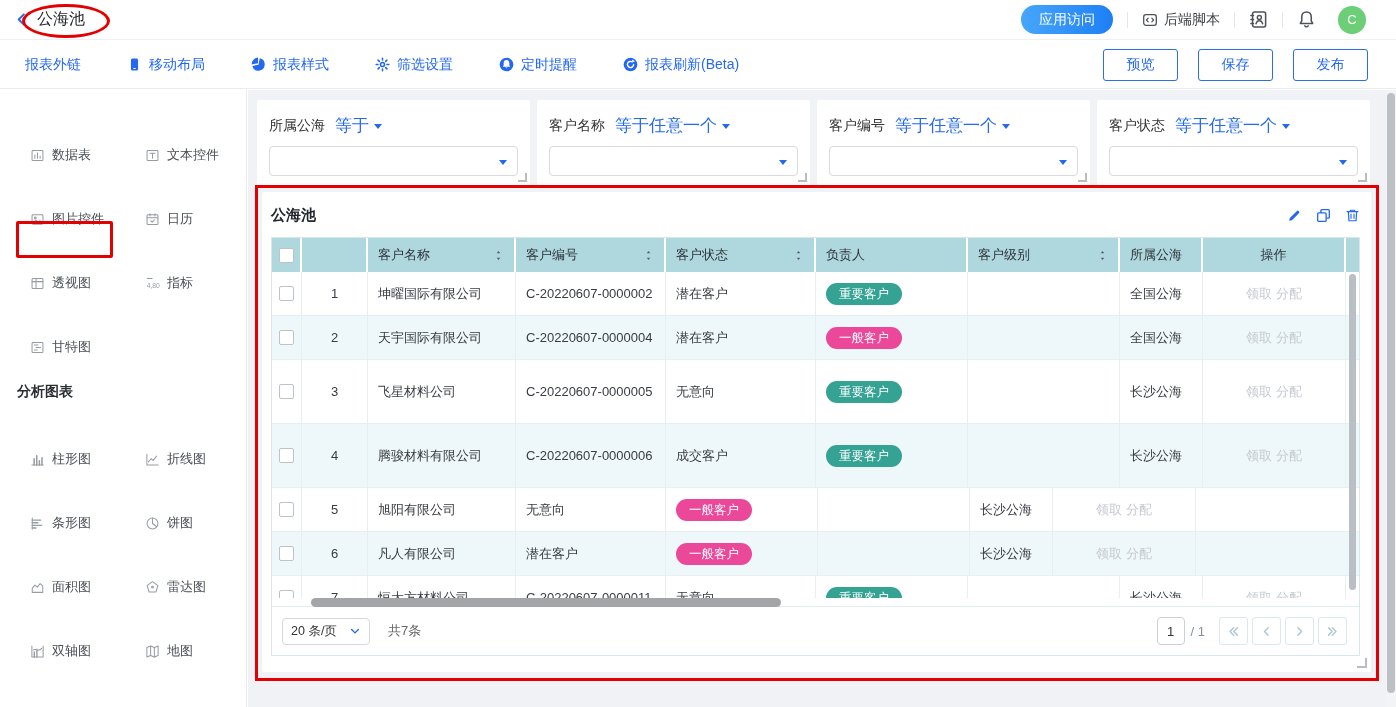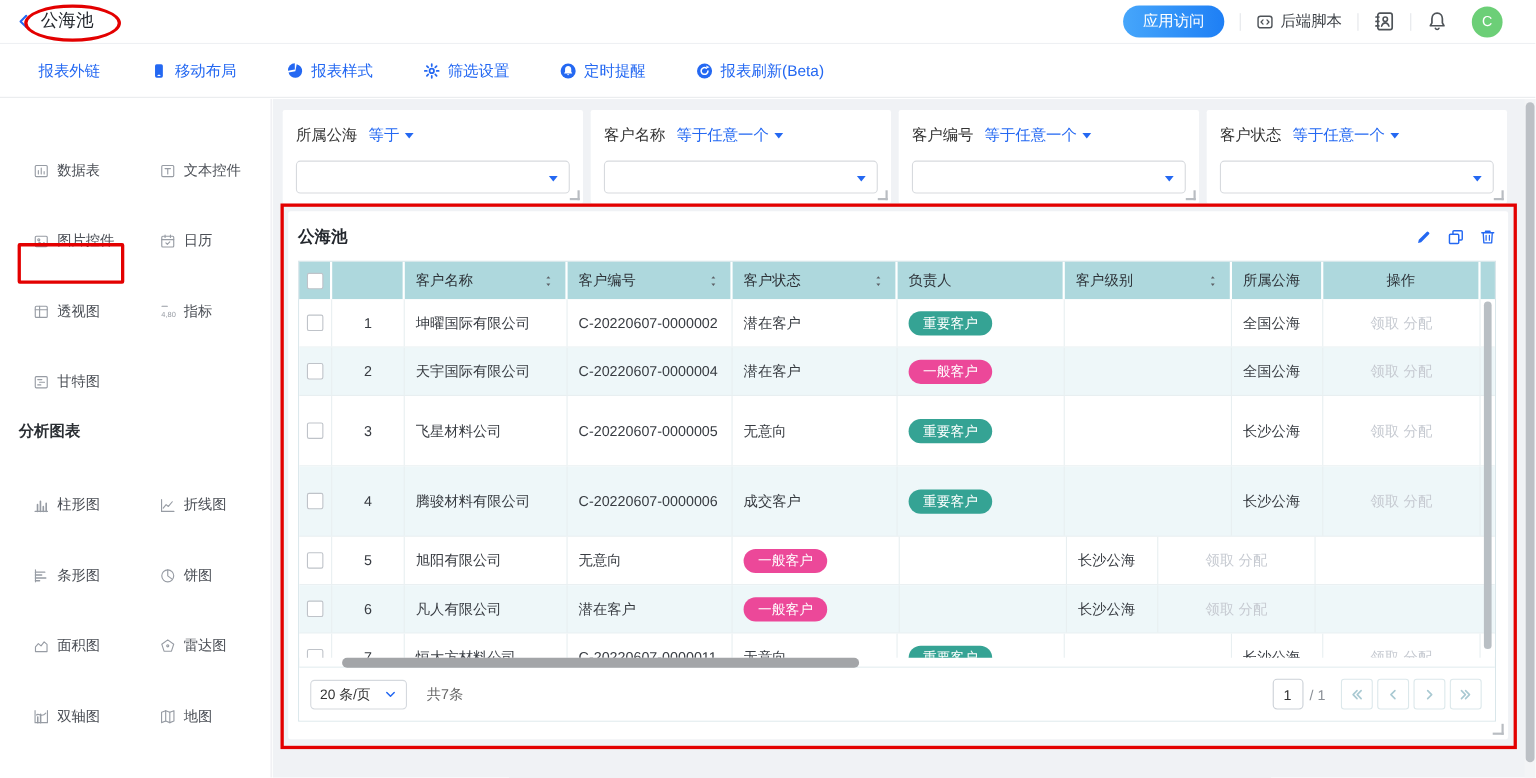--- a/index.html
+++ b/index.html
@@ -13,42 +13,42 @@
   .page-title{margin-left:8px;font-size:16px;color:#1f2329;}
   .topbar-right{margin-left:auto;display:flex;align-items:center;margin-right:30px;}
   .app-access{height:29px;padding:0 18px;border-radius:15px;background:linear-gradient(90deg,#46a6fb,#1e7ff5);color:#fff;font-size:14px;display:flex;align-items:center;}
   .tsep{width:1px;height:16px;background:#e4e6ea;margin:0 14px;}
   .backend{display:flex;align-items:center;gap:6px;color:#3c4046;font-size:14px;}
   .tb-ic{color:#4e5358;}
   .avatar{width:28px;height:28px;border-radius:50%;background:#6ccf77;color:#fff;font-size:13px;display:flex;align-items:center;justify-content:center;margin-left:22px;}
 
   
   .toolbar{position:absolute;left:0;top:41px;width:100%;height:48px;background:#fff;border-bottom:1px solid #e9ebee;display:flex;align-items:center;box-sizing:border-box;z-index:5;}
-  .ttabs{display:flex;align-items:center;gap:46px;margin-left:35px;}
+  .ttabs{display:flex;align-items:center;gap:46px;margin-left:25px;}
   .ttab{display:flex;align-items:center;gap:7px;color:#2468f2;font-size:14px;cursor:pointer;white-space:nowrap;}
   .tactions{margin-left:auto;margin-right:28px;display:flex;gap:20px;}
   .tbtn{width:73px;height:30px;border:1px solid #2b6cf0;border-radius:3px;background:#fff;color:#2468f2;font-size:14px;display:flex;align-items:center;justify-content:center;cursor:pointer;}
 
   
   .content{position:absolute;left:0;top:90px;right:0;bottom:0;}
   .sidebar{position:absolute;left:0;top:0;width:247px;height:100%;background:#fff;border-right:1px solid #ececf0;box-sizing:border-box;padding-top:17px;}
   .sec-title{margin:0 0 10px 17px;font-size:14px;font-weight:bold;color:#2a2e33;}
   .sec{margin-bottom:20px;}
   .sec-items{display:grid;grid-template-columns:115px 115px;margin-left:30px;}
   .sitem{height:32px;display:flex;align-items:center;gap:7px;font-size:13px;color:#4a4e55;cursor:pointer;margin-top:32px;}
   .sitem .ic{color:#979ca4;}
 
   .canvas{position:absolute;left:248px;top:0;right:0;bottom:0;background:#f0f2f5;}
 
   
   .filters{position:absolute;left:9px;top:10px;display:flex;gap:7px;}
   .fcard{position:relative;width:273px;height:85px;background:#fff;border-radius:2px;box-sizing:border-box;padding:14px 12px 0;}
   .frow{display:flex;align-items:center;gap:10px;}
   .ffield{font-size:14px;color:#333;}
-  .fop{display:flex;align-items:center;gap:5px;color:#2468f2;font-size:14px;cursor:pointer;}
+  .fop{display:flex;align-items:center;gap:5px;color:#2468f2;font-size:17px;cursor:pointer;}
   .caret-solid{width:0;height:0;border-left:4.5px solid transparent;border-right:4.5px solid transparent;border-top:5.5px solid #2468f2;margin-top:1px;}
   .fselect{position:absolute;left:12px;right:12px;top:46px;height:30px;border:1px solid #d7dade;border-radius:4px;background:#fff;box-sizing:border-box;cursor:pointer;}
   .fselect .caret-solid{position:absolute;right:10px;top:12px;}
   .rhandle{position:absolute;right:3px;bottom:3px;width:7px;height:7px;border-right:2px solid #b9bdc2;border-bottom:2px solid #b9bdc2;}
 
   
   .widget{position:absolute;left:14px;top:102px;width:1109px;height:480px;background:#fff;border-radius:2px;}
   .whead{position:absolute;left:9px;right:11px;top:8px;height:30px;display:flex;align-items:center;}
   .wtitle{font-weight:bold;font-size:15px;color:#23272d;}
   .wicons{margin-left:auto;display:flex;gap:14px;color:#2468f2;}
@@ -188,20 +188,25 @@
           <span class="ic">
             <svg width="15" height="15" viewBox="0 0 16 16">
               <circle cx="8" cy="8" r="7.3" fill="currentColor"></circle>
               <path d="M11.3 8A3.3 3.3 0 1 1 9.8 5.2" fill="none" stroke="#fff" stroke-width="1.5" stroke-linecap="round"></path>
               <path d="M9.6 2.6l.5 2.9 2.8-1z" fill="#fff"></path>
             </svg>
           </span>
           <span>报表刷新(Beta)</span>
         </div>
       </div>
+    <div class="tactions">
+      <div class="tbtn">预览</div>
+      <div class="tbtn">保存</div>
+      <div class="tbtn">发布</div>
+    </div>
   </div>
 
   <div class="content">
     <div class="sidebar" id="sidebar">
         <div class="sec">
           <div class="sec-items">
             <div class="sitem">
               <span class="ic">
                 <svg width="15" height="15" viewBox="0 0 16 16">
                   <g fill="none" stroke="currentColor" stroke-width="1.1" stroke-linecap="round" stroke-linejoin="round">

